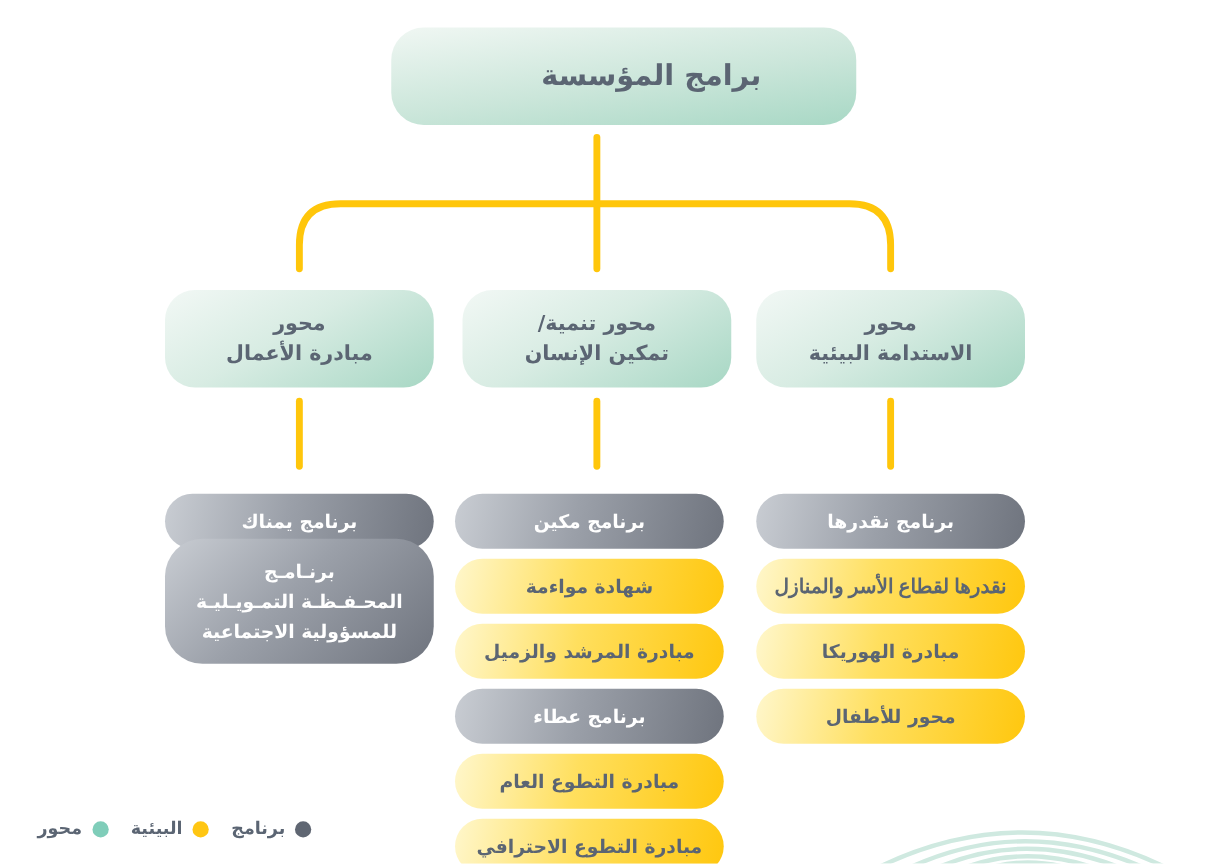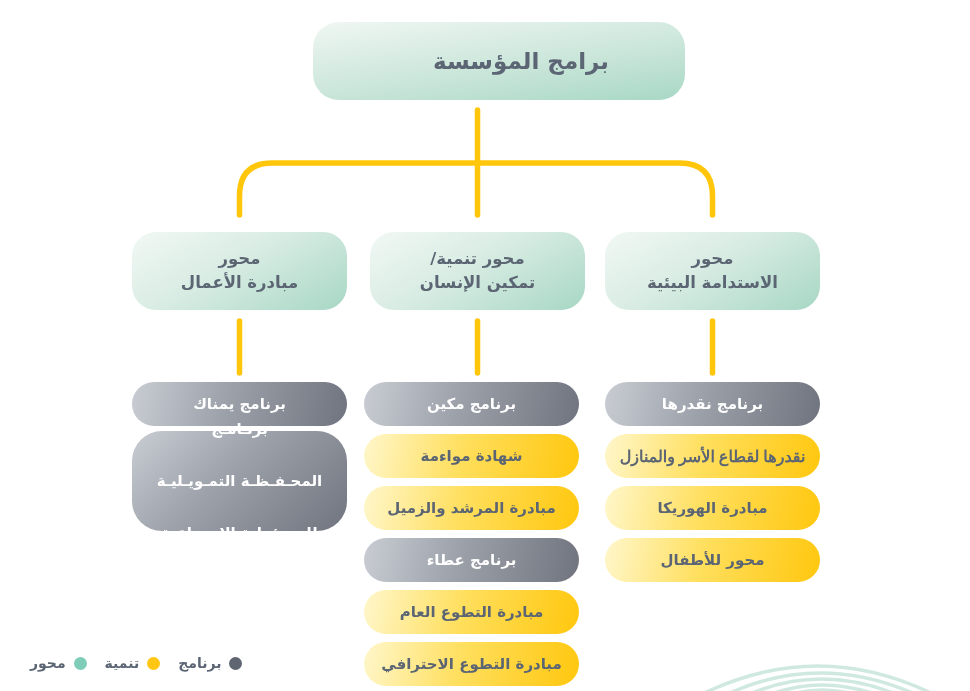--- a/index.html
+++ b/index.html
@@ -19,35 +19,35 @@
     font-size:23px;
     padding-left:44px;
   }
   .axis-box{
     top:232px;width:215px;height:78px;border-radius:24px;
     background:linear-gradient(150deg,#F2F8F5 0%,#D8ECE3 45%,#A7D7C4 100%);
     font-size:16.5px;line-height:1.45;
   }
   .axis-left{left:132px;} .axis-mid{left:370px;} .axis-right{left:605px;}
   .pill{
-    width:215px;height:44px;border-radius:22px;font-size:15px;white-space:nowrap;
+    width:215px;height:44px;border-radius:22px;font-size:15px;white-space:nowrap;margin-top:13px;
   }
   .pill-program{
     background:linear-gradient(102deg,#C9CDD3 0%,#9BA0A9 45%,#6F747E 100%);
     color:#FFFFFF;
   }
   .pill-initiative{
     background:linear-gradient(102deg,#FFF7CC 0%,#FFDF5E 45%,#FFC70E 100%);
     color:#5B6573;
   }
   .pill-small{font-size:16px;font-family:Liberation Serif, serif;}
   .big-box{
     left:132px;top:431px;width:215px;height:100px;border-radius:30px;
     background:linear-gradient(135deg,#C9CDD3 0%,#9BA0A9 45%,#6F747E 100%);
-    color:#FFFFFF;font-size:15px;line-height:1.6;gap:28px;
+    color:#FFFFFF;font-size:15px;line-height:1.6;
   }
   .col-l{left:132px;} .col-m{left:364px;} .col-r{left:605px;}
   .r1{top:382px;} .r2{top:434px;} .r3{top:486px;} .r4{top:538px;}
   .r5{top:590px;} .r6{top:642px;}
   .legend{
     position:absolute;left:30px;top:655px;display:flex;flex-direction:row;
     align-items:center;gap:18px;direction:rtl;
   }
   .legend-item{display:flex;align-items:center;gap:8px;}
   .legend-label{font-size:14px;font-weight:700;color:#5B6573;}
@@ -128,21 +128,21 @@
     <span>محور للأطفال</span>
   </div>
 
   <div class="legend">
     <div class="legend-item">
       <span class="dot dot-program"></span>
       <span class="legend-label">برنامج</span>
     </div>
     <div class="legend-item">
       <span class="dot dot-initiative"></span>
-      <span class="legend-label">تنمية</span>
+      <span class="legend-label">البيئية</span>
     </div>
     <div class="legend-item">
       <span class="dot dot-axis"></span>
       <span class="legend-label">محور</span>
     </div>
   </div>
 
   <svg class="wave" width="970" height="691" viewBox="0 0 970 691" fill="none" stroke="#CFE9E0" stroke-width="3.5">
     <path d="M665 715 Q818 617 970 715"></path>
     <path d="M690 715 Q818 631 955 715"></path>

